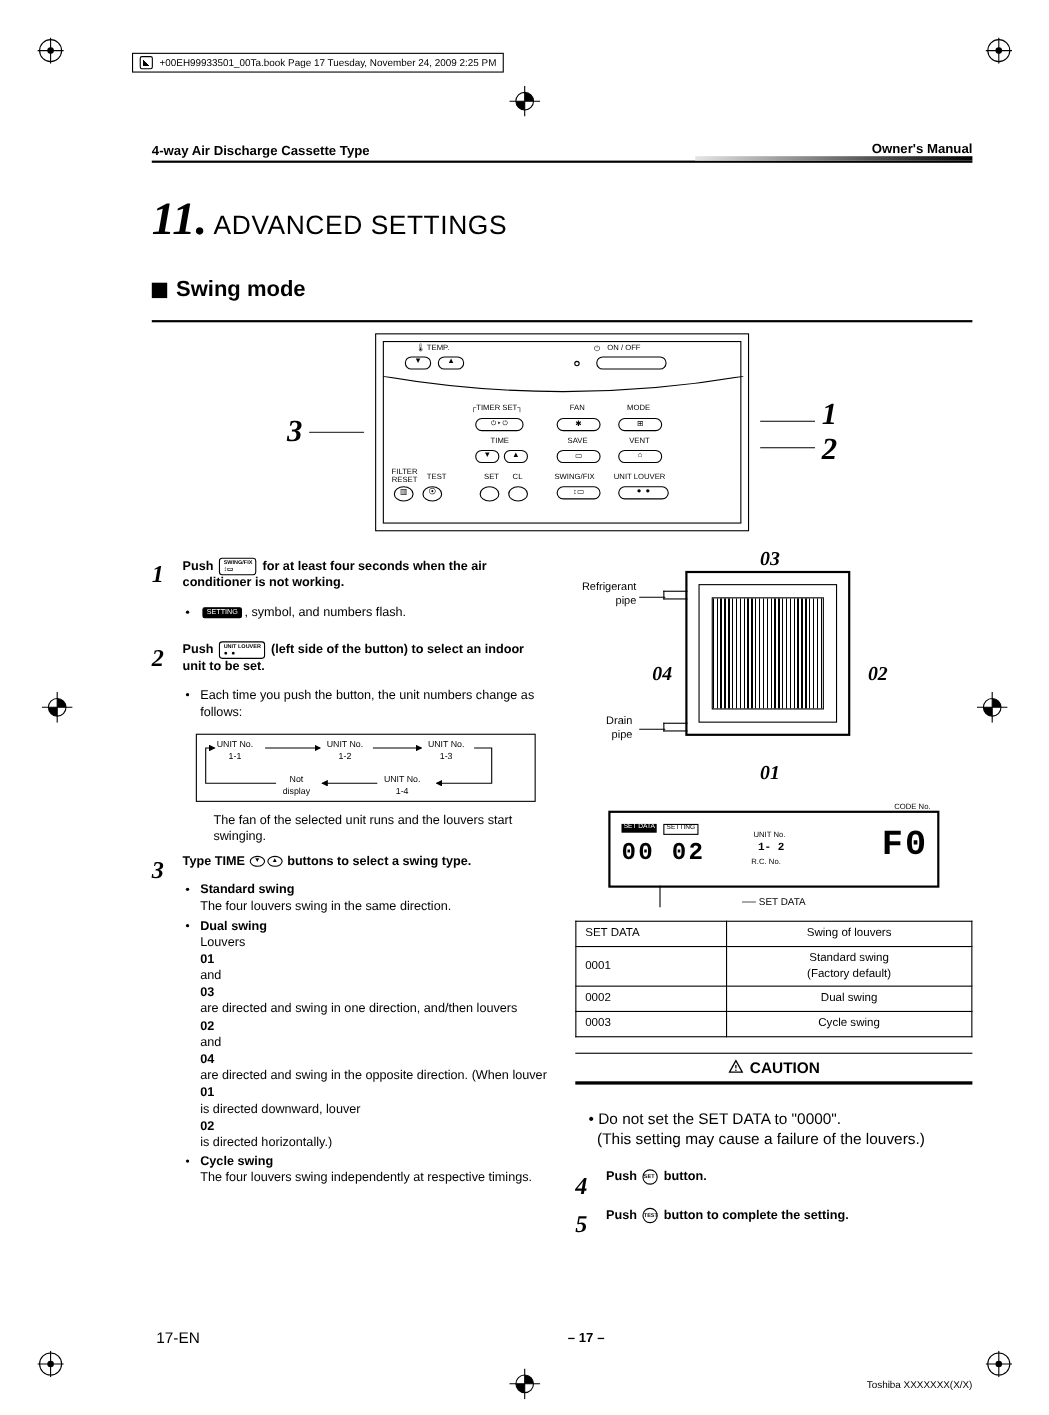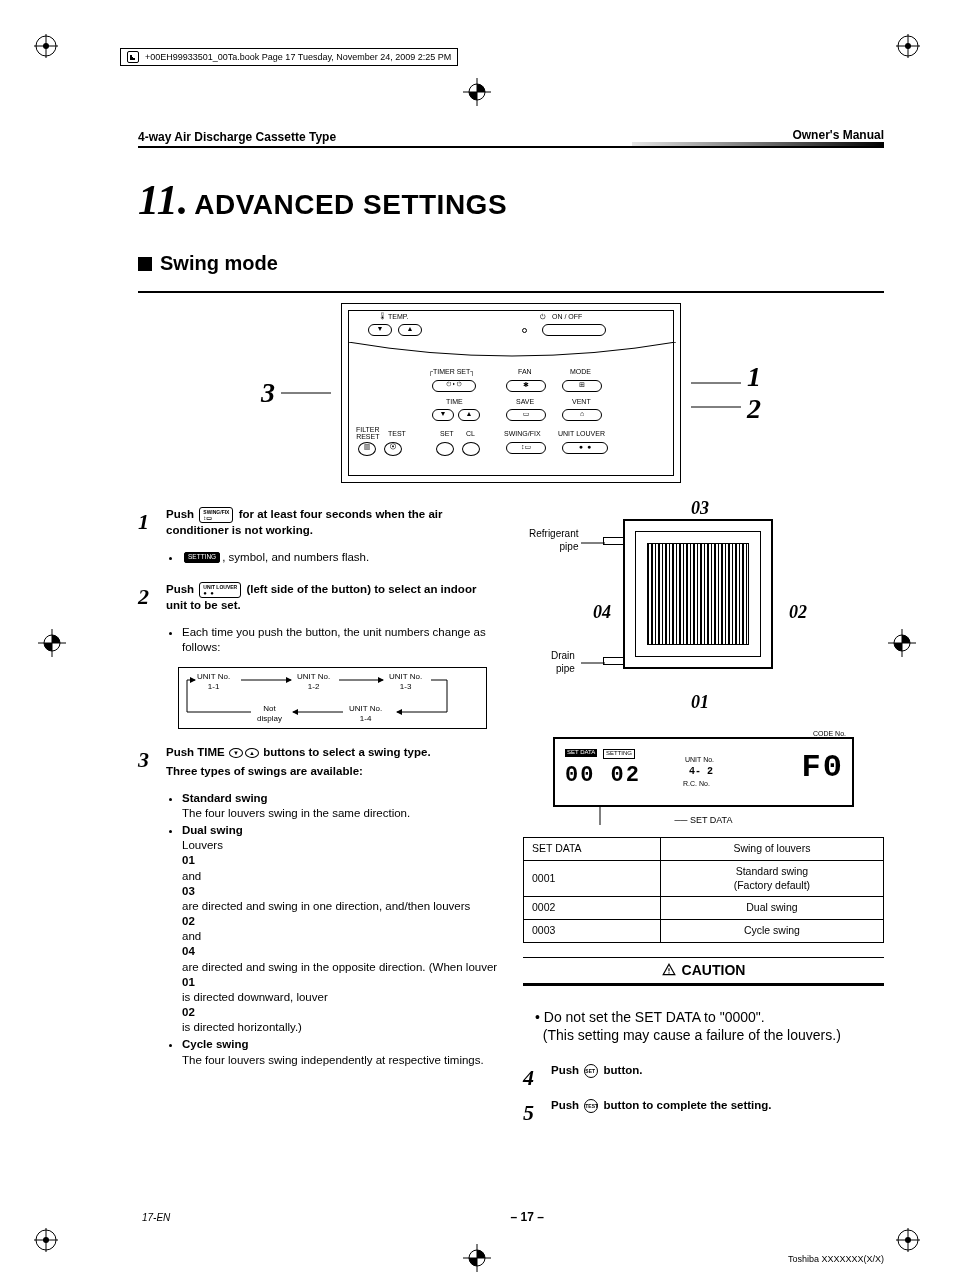--- a/index.html
+++ b/index.html
@@ -9,21 +9,21 @@
   .reg svg{display:block}
   .filetag{position:absolute;left:120px;top:48px;font-size:9px;border:1px solid #000;padding:2px 6px;display:flex;align-items:center;gap:6px}
   .filetag::before{content:"";display:inline-block;width:10px;height:10px;border:1px solid #000;border-radius:2px;background:linear-gradient(45deg,#000 50%,transparent 50%) no-repeat;background-size:6px 6px;background-position:2px 2px}
   .content{position:absolute;left:138px;right:70px;top:128px;bottom:40px}
   .header-row{display:flex;justify-content:space-between;align-items:flex-end;border-bottom:2px solid #000;padding-bottom:2px}
   .hdr-left{font-size:12px;font-weight:bold}
   .hdr-right{font-size:12px;font-weight:bold;position:relative;padding-bottom:2px}
   .hdr-right::after{content:"";position:absolute;left:-160px;right:0;bottom:-2px;height:4px;background:linear-gradient(90deg,#e5e5e5,#000)}
   .chapter{display:flex;align-items:baseline;gap:6px;margin-top:28px}
   .chap-num{font-family:"Times New Roman",serif;font-weight:bold;font-style:italic;font-size:42px}
-  .chap-title{font-size:28px;font-weight:bold;letter-spacing:.5px}
+  .chap-title{font-size:24px;font-weight:normal;letter-spacing:.5px}
   .section{display:flex;align-items:center;gap:8px;margin-top:28px;border-bottom:2px solid #000;padding-bottom:16px}
   .sq{width:14px;height:14px;background:#000}
   .sect-title{font-size:20px;font-weight:bold}
   .remote-wrap{display:flex;align-items:center;justify-content:center;gap:10px;margin-top:10px}
   .remote{width:340px;height:180px;border:1.5px solid #000;position:relative;font-size:7px}
   .remote .inner{position:absolute;top:6px;left:6px;right:6px;bottom:6px;border:1px solid #000}
   .remote .lbl{position:absolute;font-size:7px;text-align:center}
   .remote .btn{position:absolute;border:1px solid #000;border-radius:10px;height:12px}
   .remote .ob{position:absolute;border:1px solid #000;border-radius:50%;width:18px;height:14px}
   .remote .led{position:absolute;width:5px;height:5px;border:1px solid #000;border-radius:50%}
@@ -58,21 +58,21 @@
   .seg-sm{font-family:"Courier New",monospace;font-weight:bold;font-size:10px;position:absolute}
   .setdata-lbl{text-align:center;font-size:9px;margin-top:8px}
   .tbl{width:100%;border-collapse:collapse;margin-top:10px;font-size:10.5px}
   .tbl th,.tbl td{border:1px solid #000;padding:4px 8px}
   .tbl th{font-weight:normal}
   .caution-box{margin-top:14px}
   .caution-head{display:flex;align-items:center;justify-content:center;gap:6px;font-weight:bold;border-top:1px solid #000;border-bottom:3px solid #000;padding:3px 0;font-size:14px}
   .warn-tri{width:14px;height:14px}
   .caution-body{font-size:14px;padding-left:12px;margin-top:22px}
   .footer-row{position:absolute;left:0;right:0;bottom:22px;display:flex;justify-content:space-between;align-items:center;font-size:10px}
-  .footer-left{font-style:italic;padding-left:4px;font-size:10px}
+  .footer-left{padding-left:4px;font-size:14px}
   .footer-center{font-weight:bold;font-size:12px}
   .footer-right{position:absolute;right:0;bottom:-18px;font-size:9px}
   .pipe-stub{position:absolute;width:22px;height:8px;border:1.5px solid #000;border-right:none}
 </style>
 </head>
 <body>
 
 <div class="page">
 
   <div class="reg" style="left:34px;top:34px">
@@ -269,28 +269,28 @@
                     </marker>
                   </defs>
                 <line x1="62" y1="12" x2="112" y2="12" stroke="#000" marker-end="url(#ah)"></line>
                 <line x1="160" y1="12" x2="204" y2="12" stroke="#000" marker-end="url(#ah)"></line>
                 <path d="M252 12 L268 12 L268 44 L218 44" fill="none" stroke="#000" marker-end="url(#ah)"></path>
                 <line x1="164" y1="44" x2="114" y2="44" stroke="#000" marker-end="url(#ah)"></line>
                 <path d="M72 44 L8 44 L8 12 L16 12" fill="none" stroke="#000" marker-end="url(#ah)"></path>
               </svg>
             </div>
 
+            <div class="unit-after">The fan of the selected unit runs and the louvers start swinging.</div>
           </div>
         </div>
 
         <div class="step">
           <div class="num">3</div>
           <div class="body">
-            <b><span>Push TIME </span><span class="tiny-ob">▼</span><span class="tiny-ob">▲</span><span> buttons to select a swing type.</span></b>
-            <div style="margin-top:4px"><b>Three types of swings are available:</b></div>
+            <b><span>Type TIME </span><span class="tiny-ob">▼</span><span class="tiny-ob">▲</span><span> buttons to select a swing type.</span></b>
             <ul class="bullet-list">
               <li class="sub-swing">
                 <b>Standard swing</b>
                 <span>The four louvers swing in the same direction.</span>
               </li>
               <li class="sub-swing">
                 <b>Dual swing</b>
                 <span>
                   <span>Louvers </span><b>01</b><span> and </span><b>03</b><span> are directed and swing in one direction, and/then louvers </span><b>02</b><span> and </span><b>04</b><span> are directed and swing in the opposite direction. (When louver </span><b>01</b><span> is directed downward, louver </span><b>02</b><span> is directed horizontally.)</span>
                 </span>
@@ -330,21 +330,21 @@
             </svg>
         </div>
 
         <div class="lcd-wrap">
           <div class="lcd">
             <span class="label" style="right:6px;top:-10px;font-size:7px">CODE No.</span>
             <span class="label" style="left:10px;top:10px;background:#000;color:#fff;padding:0 2px;font-size:6px">SET DATA</span>
             <span class="label" style="left:48px;top:10px;border:1px solid #000;padding:0 2px;font-size:6px">SETTING</span>
             <span class="seg" style="left:10px;top:22px">00 02</span>
             <span class="label" style="left:130px;top:16px">UNIT  No.</span>
-            <span class="seg-sm" style="left:134px;top:26px">4- 2</span>
+            <span class="seg-sm" style="left:134px;top:26px">1- 2</span>
             <span class="label" style="left:128px;top:40px">R.C.    No.</span>
             <span class="seg" style="right:8px;top:8px;font-size:32px">F0</span>
             <svg style="position:absolute;left:40px;bottom:-20px;width:10;height:20">
                 <line x1="5" y1="0" x2="5" y2="20" stroke="#000"></line>
               </svg>
           </div>
           <div class="setdata-lbl">── <span>SET DATA</span></div>
         </div>
 
         <table class="tbl">

